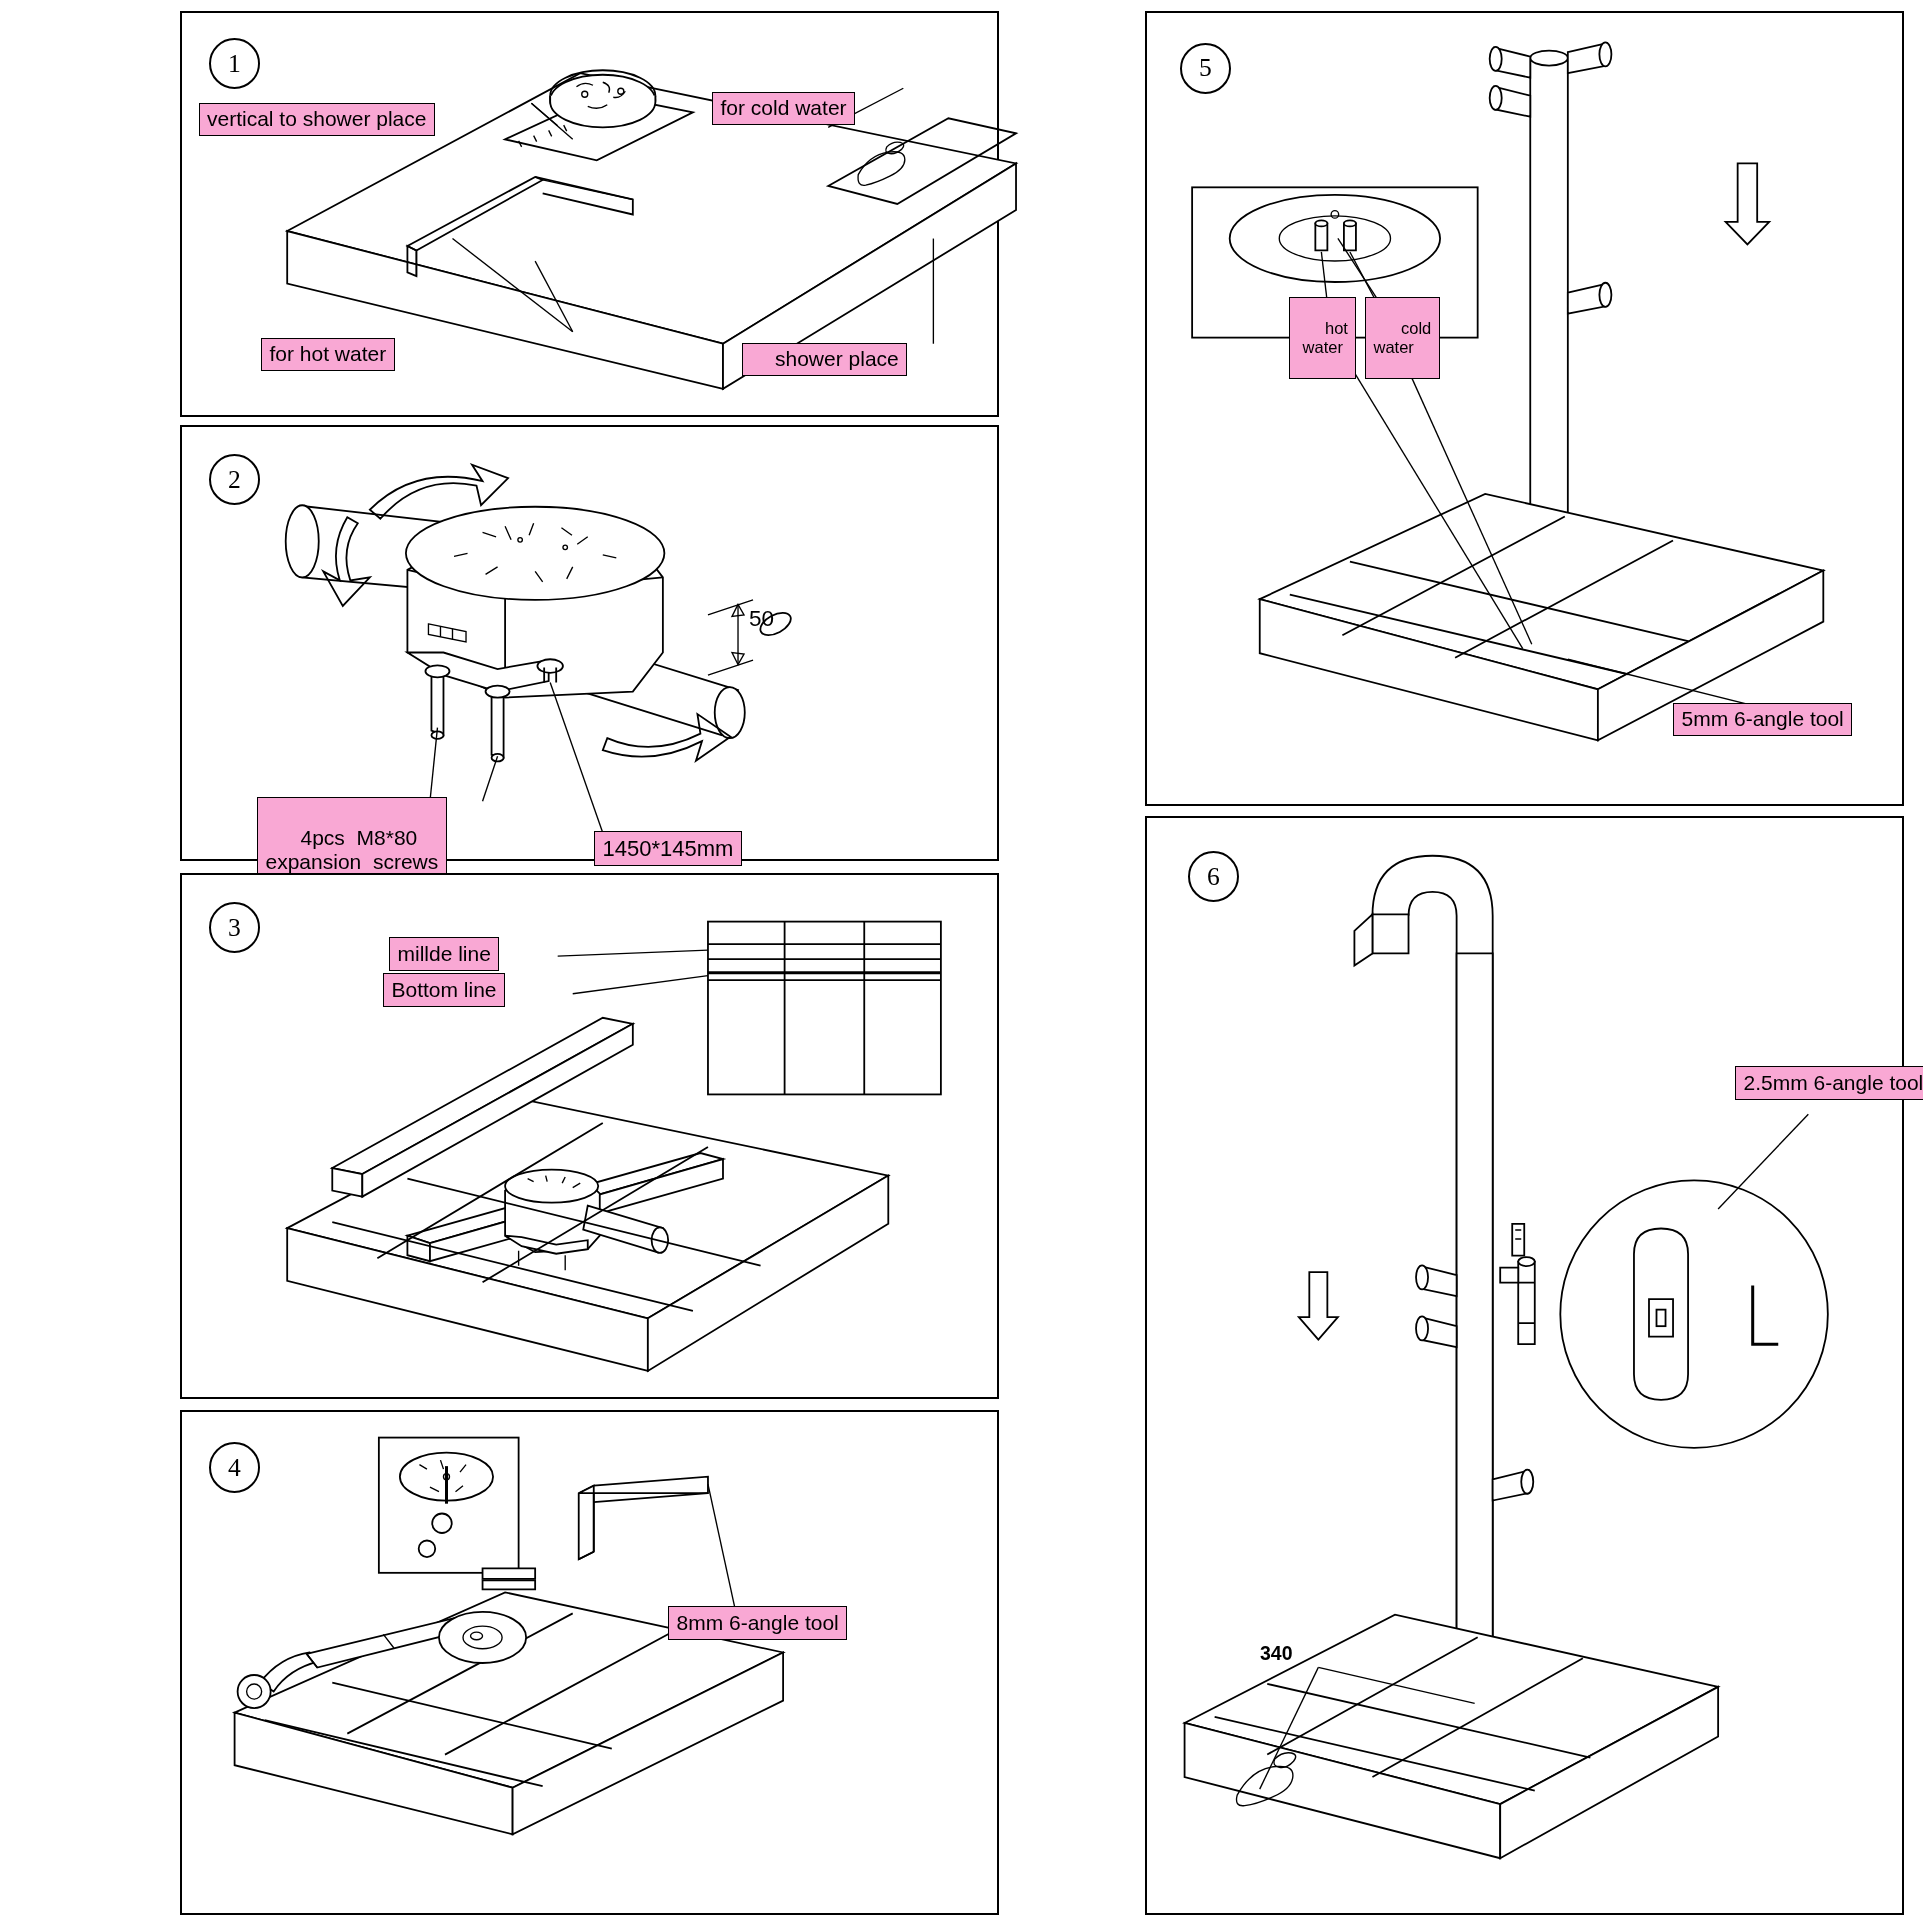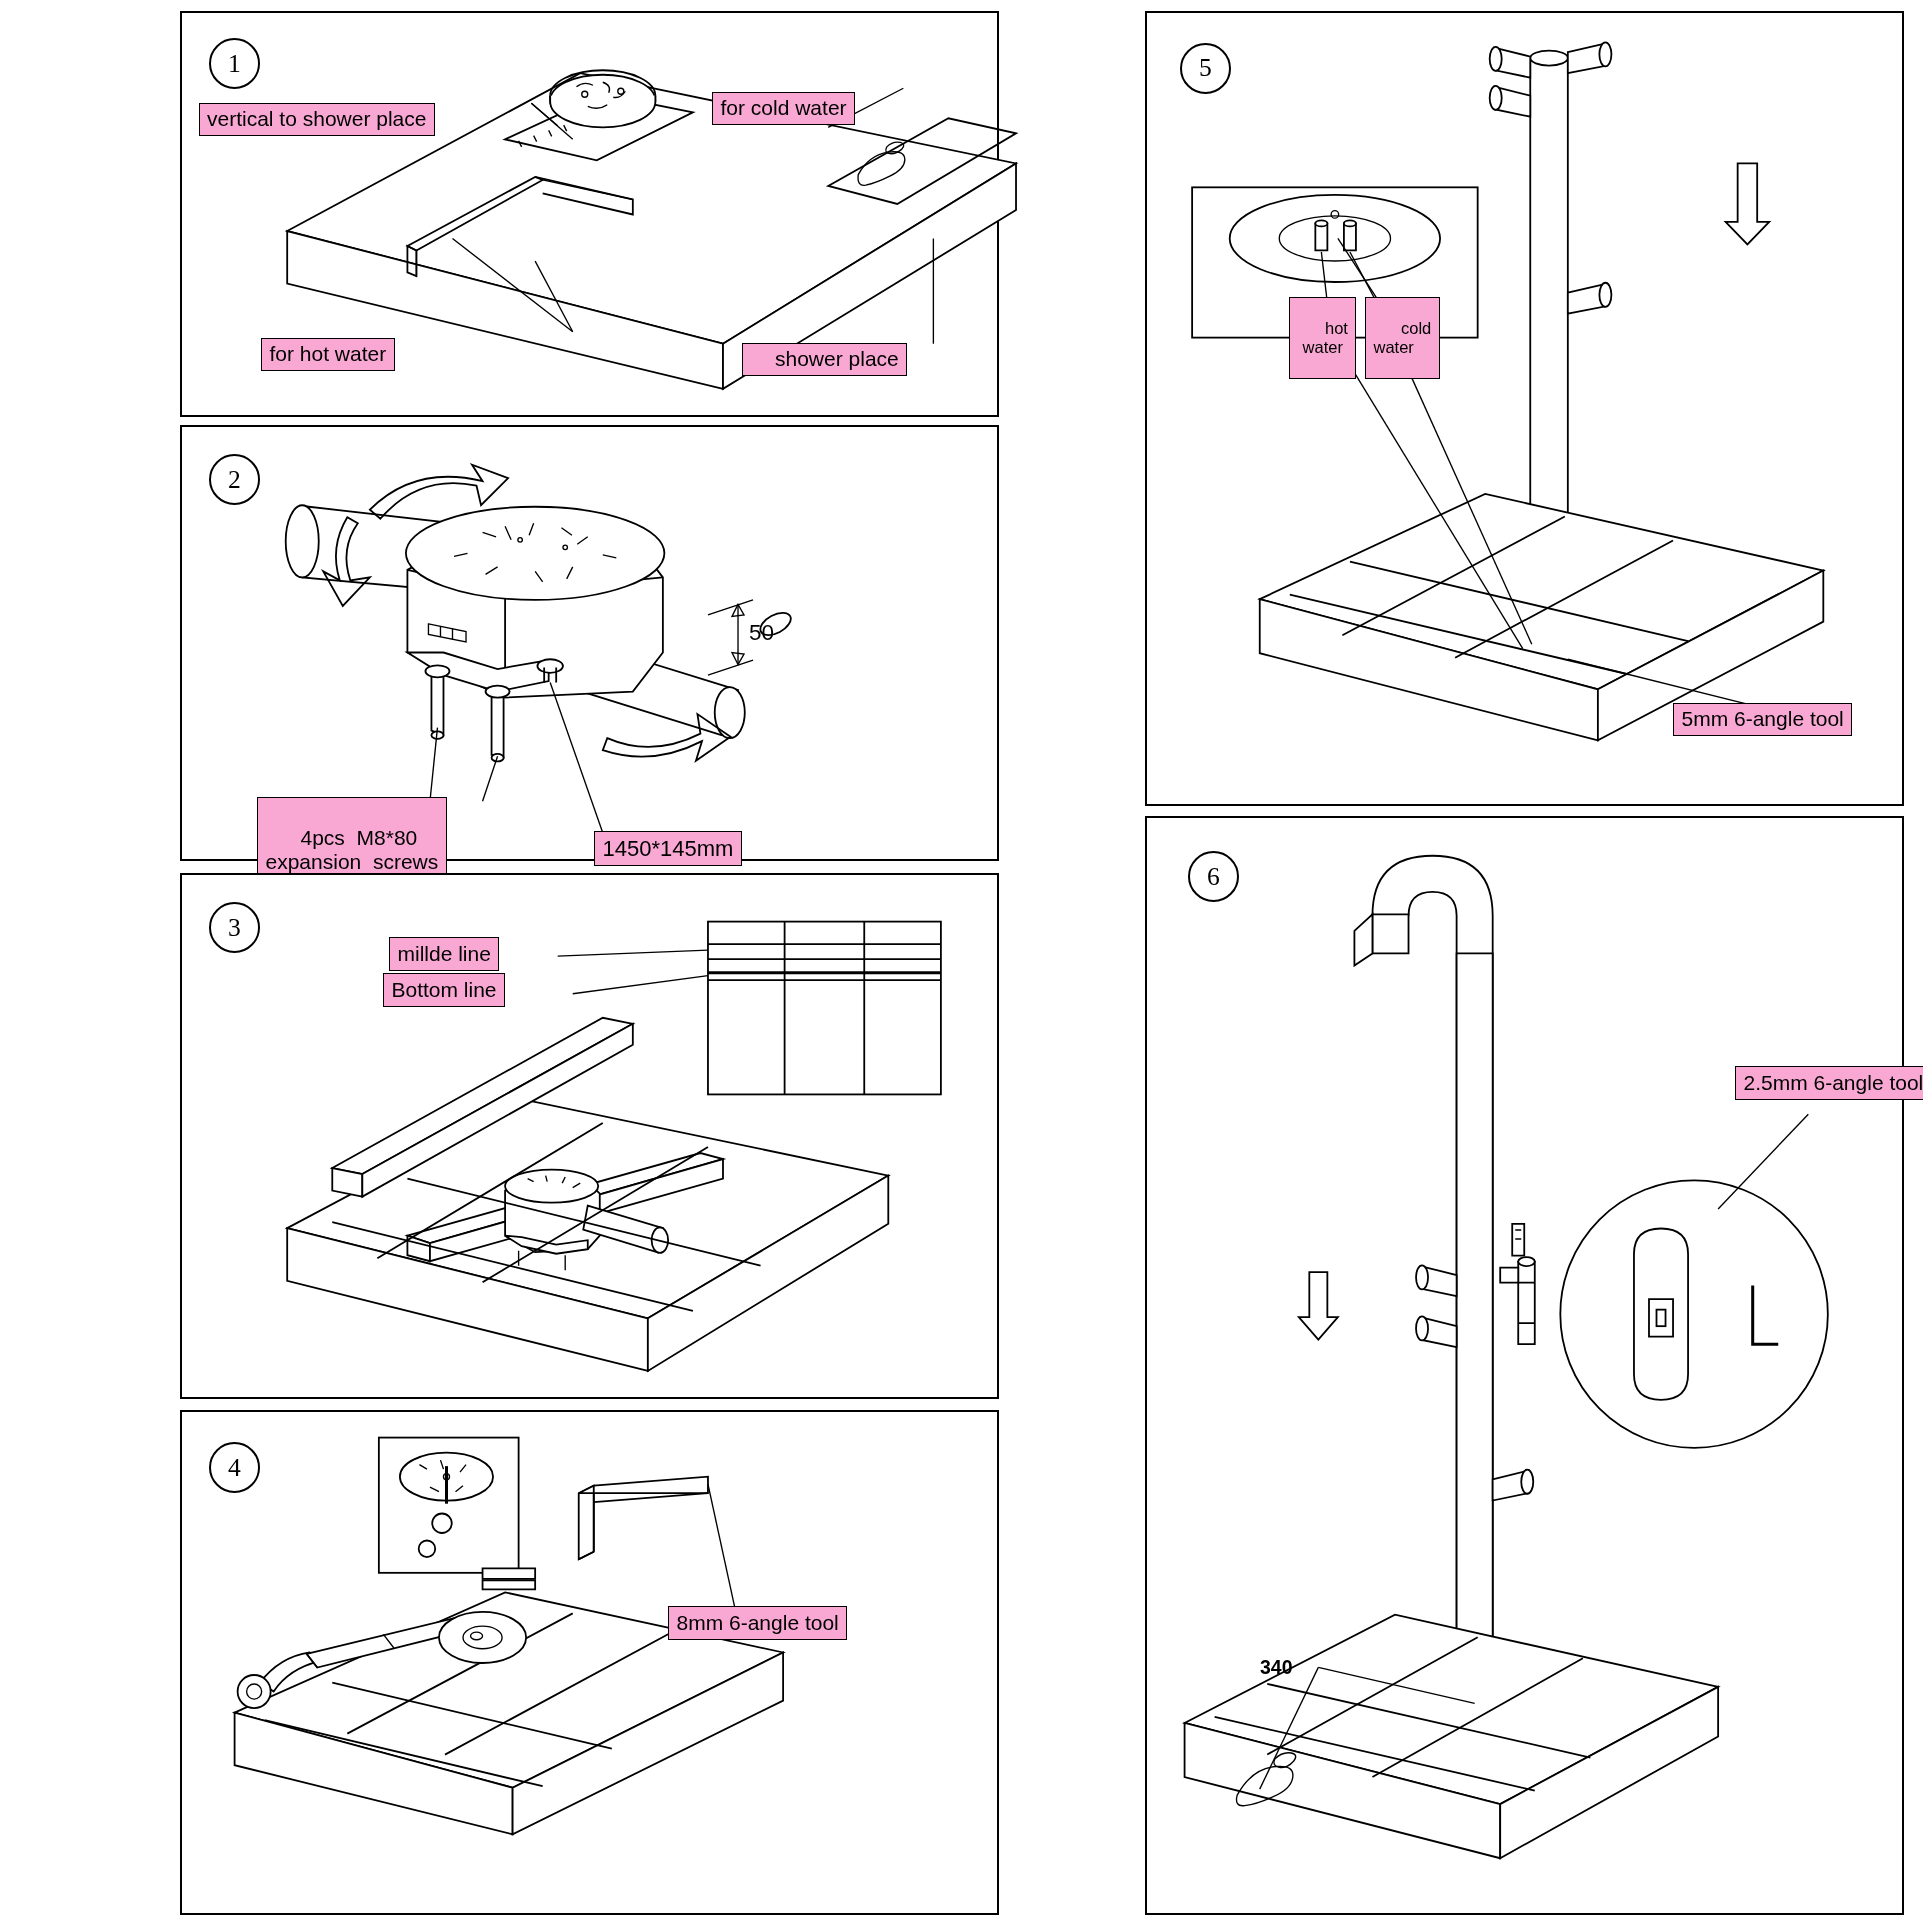--- a/index.html
+++ b/index.html
@@ -3,21 +3,21 @@
 <meta charset="utf-8">
 <style>
   html,body{margin:0;padding:0;background:#ffffff;}
   body{width:1924px;height:1924px;font-family:"Liberation Sans",sans-serif;color:#000;}
   .sheet{position:relative;width:1924px;height:1924px;}
   .panel{position:absolute;border:2.3px solid #000;background:#fff;box-sizing:border-box;}
   .step-num{position:absolute;width:47px;height:47px;border:2.3px solid #000;border-radius:50%;
             display:flex;align-items:center;justify-content:center;font-size:25.6px;font-family:"Liberation Serif",serif;}
   .cap{position:absolute;border:1.5px solid #000;background:#f9a8d4;padding:3.8px 7.5px;font-size:21px;white-space:nowrap;line-height:1.15;}
   .cap.s{font-size:16.5px;}
-  .plain{position:absolute;font-size:19.5px;font-weight:bold;margin-top:14px;}
+  .plain{position:absolute;font-size:19.5px;font-weight:bold;}
   svg{position:absolute;left:0;top:0;overflow:visible;}
   .ln{stroke:#000;stroke-width:2.4;fill:none;}
   .ln-t{stroke:#000;stroke-width:1.8;fill:none;}
   .ln-h{stroke:#000;stroke-width:4;fill:none;}
   .fillw{fill:#fff;stroke:#000;stroke-width:2.4;}
   .fillw-t{fill:#fff;stroke:#000;stroke-width:1.8;}
   .nofill{fill:none;stroke:#000;stroke-width:2.4;}
 </style>
 </head>
 <body>

